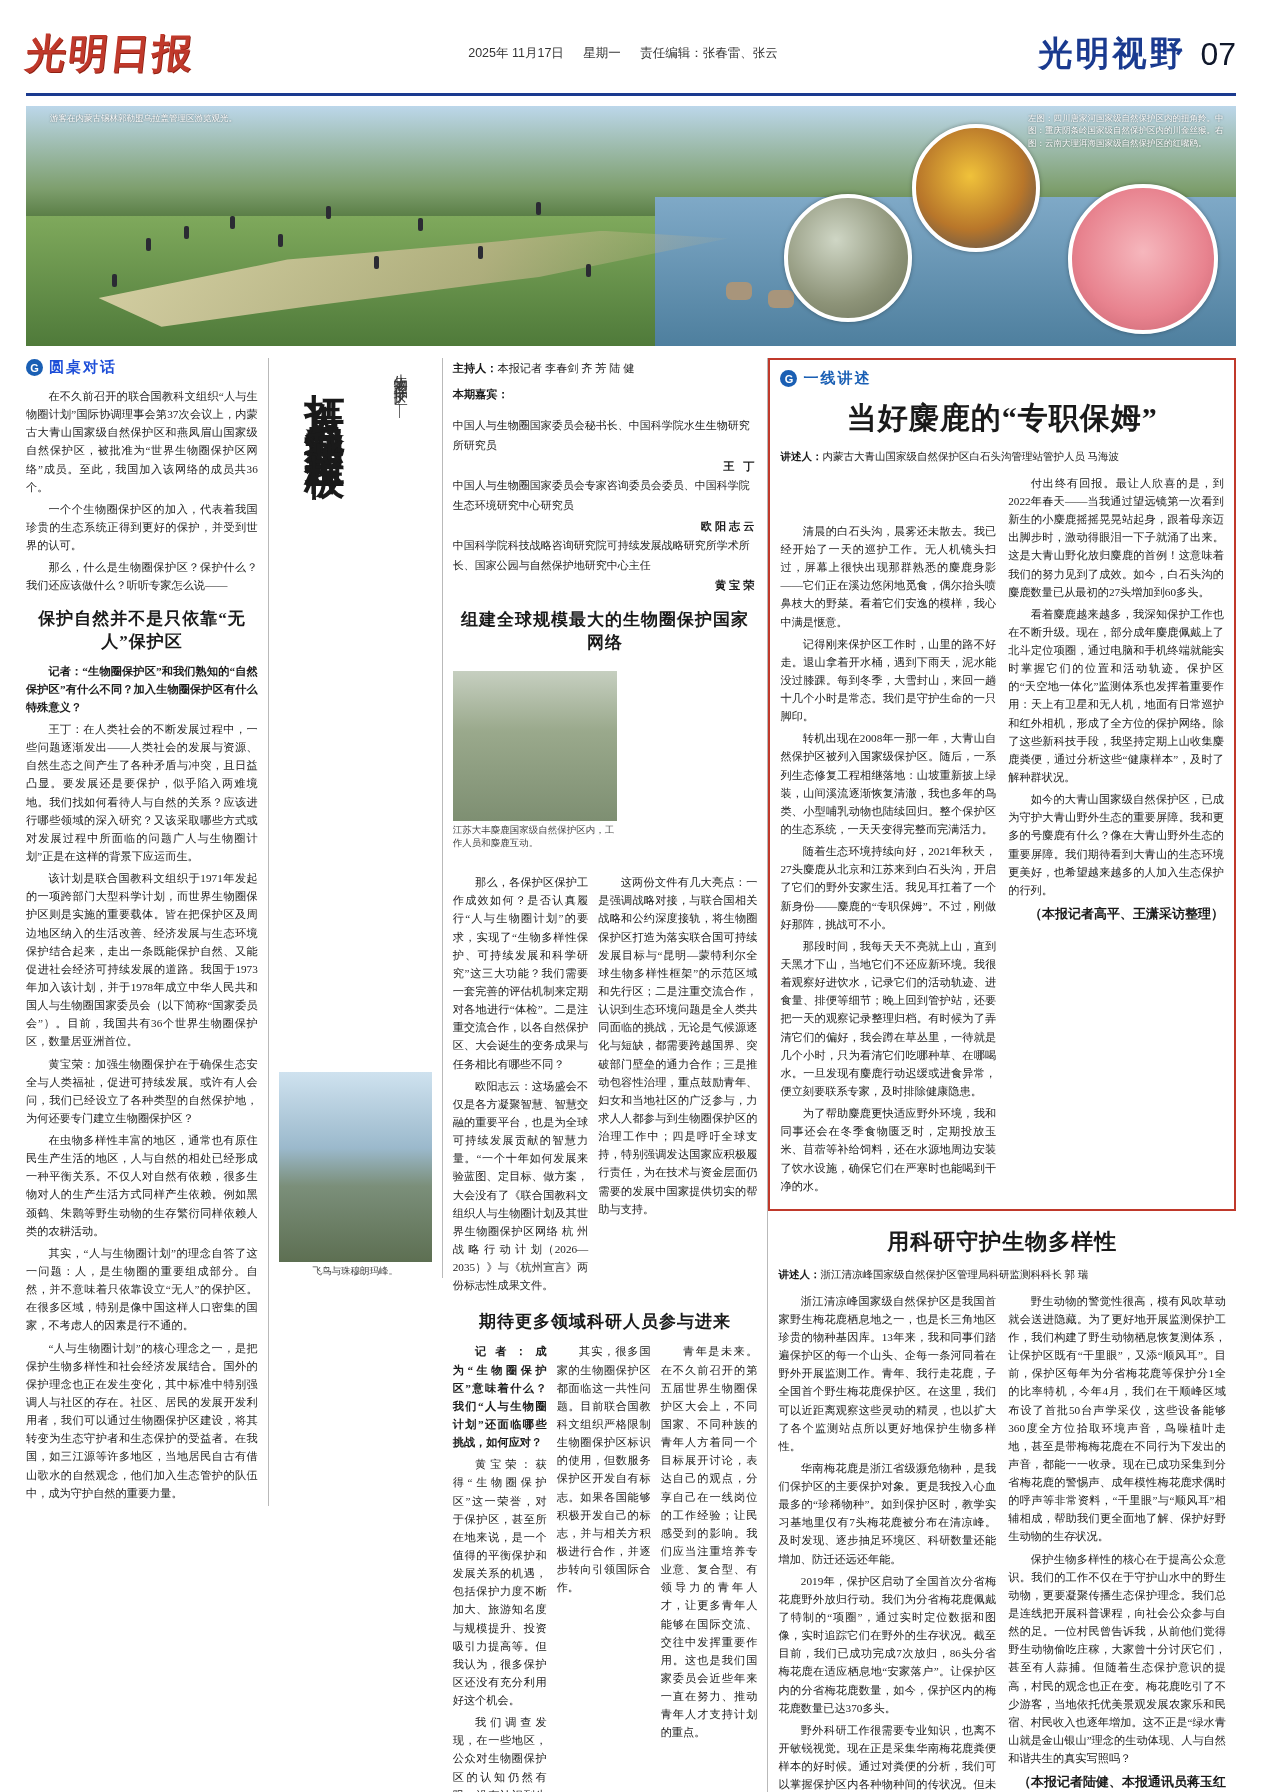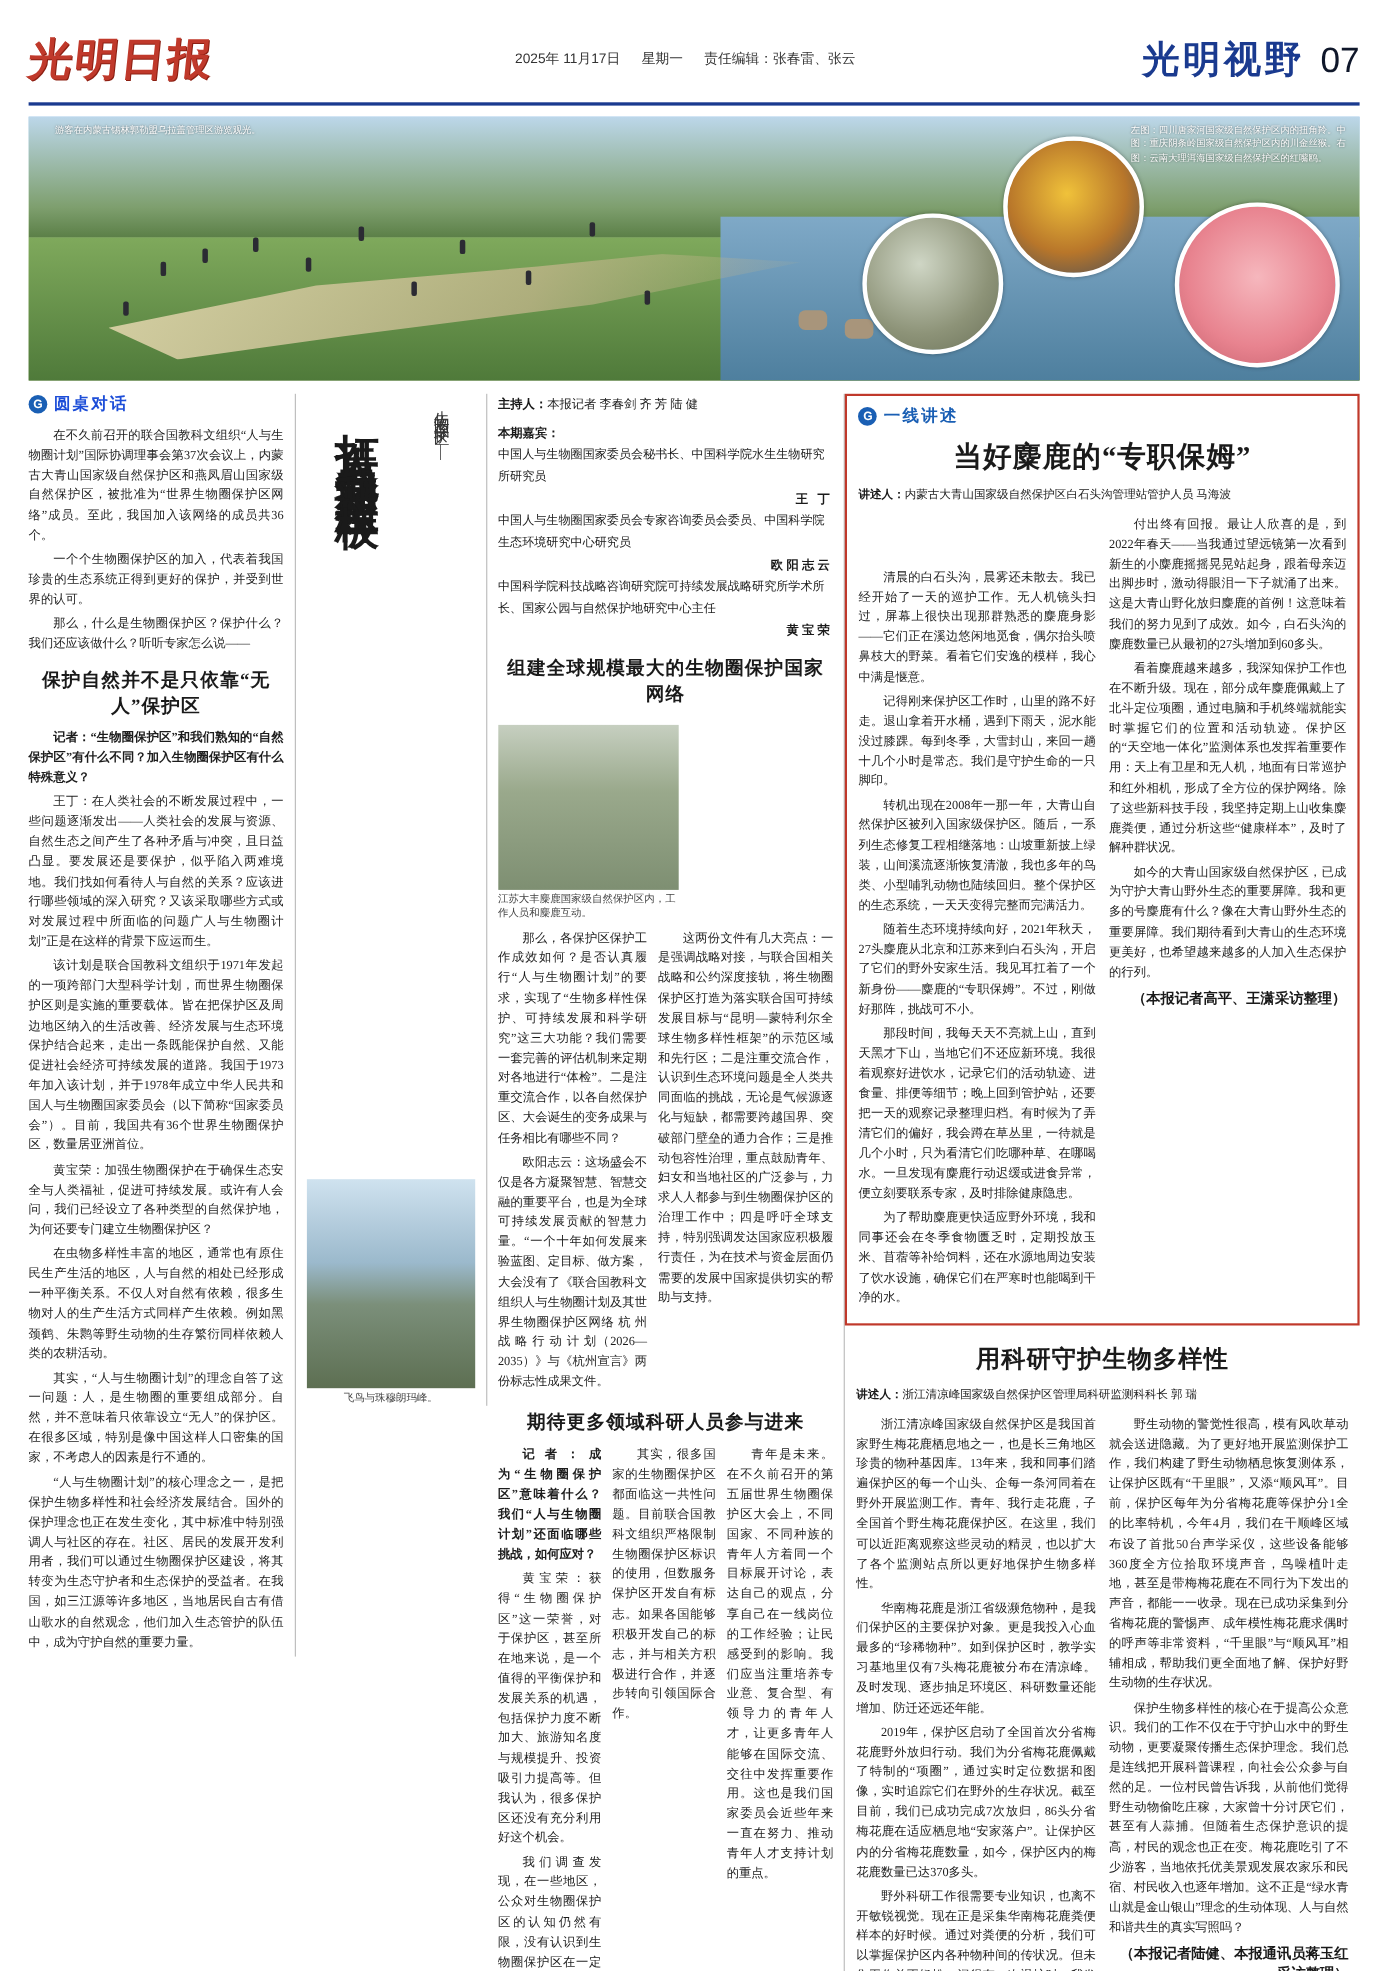--- a/index.html
+++ b/index.html
@@ -155,21 +155,21 @@
     position:relative; overflow:hidden;
   }
 
   
   .boxed {
     border:2px solid #c0392b; padding:9px 10px 10px 10px;
     position:relative;
   }
   .boxed .tag-text { color:#1a5fb4; }
   .box-title {
-    font-size:26px; font-weight:bold; text-align:center; margin:8px 0 10px 0;
+    font-size:30px; font-weight:bold; text-align:center; margin:8px 0 10px 0;
     letter-spacing:1px;
   }
   .teller { font-size:10.5px; margin-bottom:8px; line-height:1.6; }
   .teller b { font-weight:bold; }
   .sign { text-align:right; font-size:13px; font-weight:bold; margin-top:6px; }
 
   .story-head {
     font-size:22px; font-weight:bold; text-align:center; margin:16px 0 10px 0;
     letter-spacing:1px;
   }
@@ -254,21 +254,21 @@
           <div class="mini-figcap">飞鸟与珠穆朗玛峰。</div>
         </div>
       </div>
 
       <div class="col col-3">
         <div class="host-block">
           <div>
             <span class="lbl">主持人：</span><span>本报记者 李春剑 齐 芳 陆 健</span>
           </div>
           <div class="lbl" style="margin-top:6px">本期嘉宾：</div>
-          <div style="margin-top:0">
+          <div style="margin-top:12px">
             <div style="font-size:11px">中国人与生物圈国家委员会秘书长、中国科学院水生生物研究所研究员</div>
             <div class="guest-name">王 丁</div>
           </div>
           <div>
             <div style="font-size:11px">中国人与生物圈国家委员会专家咨询委员会委员、中国科学院生态环境研究中心研究员</div>
             <div class="guest-name">欧阳志云</div>
           </div>
           <div>
             <div style="font-size:11px">中国科学院科技战略咨询研究院可持续发展战略研究所学术所长、国家公园与自然保护地研究中心主任</div>
             <div class="guest-name">黄宝荣</div>
@@ -279,21 +279,21 @@
 
         <div style="display:flex; gap:10px;">
           <div style="width:54%;">
             <div class="fig">
               <div class="img deerimg"></div>
               <div class="cap">江苏大丰麋鹿国家级自然保护区内，工作人员和麋鹿互动。</div>
             </div>
           </div>
         </div>
 
-        <div style="display:flex; gap:10px; margin-top:0;">
+        <div style="display:flex; gap:10px; margin-top:17px;">
           <div style="width:46%;">
             <p class="body">那么，各保护区保护工作成效如何？是否认真履行“人与生物圈计划”的要求，实现了“生物多样性保护、可持续发展和科学研究”这三大功能？我们需要一套完善的评估机制来定期对各地进行“体检”。二是注重交流合作，以各自然保护区、大会诞生的变务成果与任务相比有哪些不同？</p>
             <p class="body">欧阳志云：这场盛会不仅是各方凝聚智慧、智慧交融的重要平台，也是为全球可持续发展贡献的智慧力量。“一个十年如何发展来验蓝图、定目标、做方案，大会没有了《联合国教科文组织人与生物圈计划及其世界生物圈保护区网络 杭 州 战 略 行 动 计 划（2026—2035）》与《杭州宣言》两份标志性成果文件。</p>
           </div>
           <div style="width:54%;">
             <p class="body">这两份文件有几大亮点：一是强调战略对接，与联合国相关战略和公约深度接轨，将生物圈保护区打造为落实联合国可持续发展目标与“昆明—蒙特利尔全球生物多样性框架”的示范区域和先行区；二是注重交流合作，认识到生态环境问题是全人类共同面临的挑战，无论是气候源逐化与短缺，都需要跨越国界、突破部门壁垒的通力合作；三是推动包容性治理，重点鼓励青年、妇女和当地社区的广泛参与，力求人人都参与到生物圈保护区的治理工作中；四是呼吁全球支持，特别强调发达国家应积极履行责任，为在技术与资金层面仍需要的发展中国家提供切实的帮助与支持。</p>
           </div>
         </div>
 
         <div class="sub-head">期待更多领域科研人员参与进来</div>

